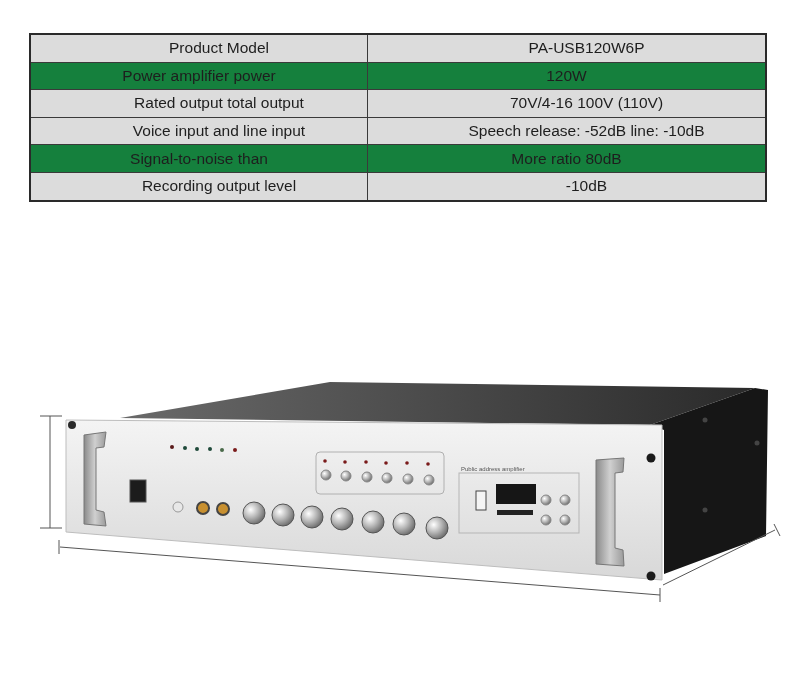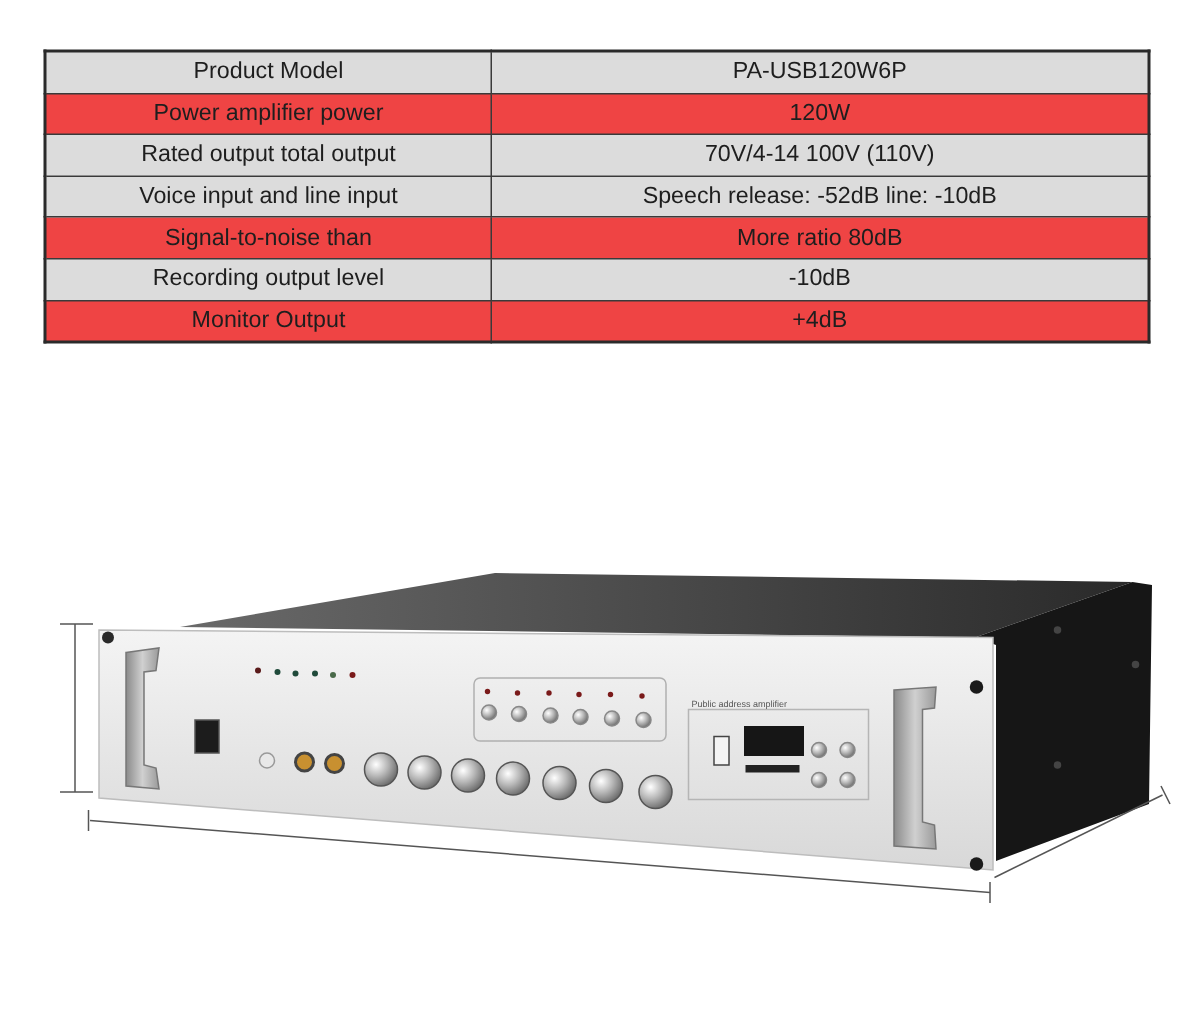--- a/index.html
+++ b/index.html
@@ -9,58 +9,54 @@
       position: absolute; left: 29px; top: 33px; width: 738px;
       border-collapse: collapse; table-layout: fixed;
       border: 2px solid #2a2a2a;
     }
     .spec-table td {
       border: 1px solid #3a3a3a; height: 26.6px; padding: 0;
       text-align: center; vertical-align: middle;
       font-size: 15.5px; color: #1e1e1e;
     }
     .spec-table td.col-label { width: 296px; }
-    .spec-table tr.shade td { background: #dcdcdc; }
-    .spec-table tr.plain td { background: #ef4444; }
+    .spec-table tr.shade td { background: #dcdcdc; padding-left: 40px; }
+    .spec-table tr.plain td { background: #15803d; }
 
     .product-area { position: absolute; left: 0; top: 370px; width: 800px; height: 304px; }
     .product-area svg { position: absolute; left: 0; top: 0; }
   </style>
 </head>
 <body>
 
 <table class="spec-table">
   <tbody>
     <tr class="shade">
       <td class="col-label">Product Model</td>
       <td>PA-USB120W6P</td>
     </tr>
     <tr class="plain">
       <td class="col-label">Power amplifier power</td>
       <td>120W</td>
     </tr>
     <tr class="shade">
       <td class="col-label">Rated output total output</td>
-      <td>70V/4-14 100V (110V)</td>
+      <td>70V/4-16 100V (110V)</td>
     </tr>
     <tr class="shade">
       <td class="col-label">Voice input and line input</td>
       <td>Speech release: -52dB line: -10dB</td>
     </tr>
     <tr class="plain">
       <td class="col-label">Signal-to-noise than</td>
       <td>More ratio 80dB</td>
     </tr>
     <tr class="shade">
       <td class="col-label">Recording output level</td>
       <td>-10dB</td>
-    </tr>
-    <tr class="plain">
-      <td class="col-label">Monitor Output</td>
-      <td>+4dB</td>
     </tr>
   </tbody>
 </table>
 
 <div class="product-area">
   <svg width="800" height="304" viewBox="0 370 800 304" xmlns="http://www.w3.org/2000/svg">
     <defs>
       <linearGradient id="faceGrad" x1="0" y1="0" x2="0" y2="1">
         <stop offset="0" stop-color="#f4f4f4"></stop>
         <stop offset="0.5" stop-color="#e6e6e6"></stop>

